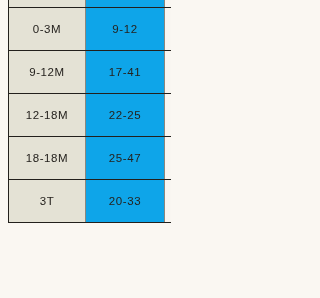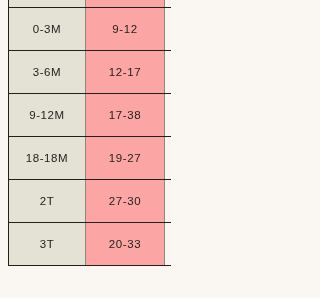--- a/index.html
+++ b/index.html
@@ -49,21 +49,21 @@
   #size-table tr > td:nth-child(1) { width: 76px; text-align: center; }
   #size-table tr > td:nth-child(2) { width: 78px; }
   #size-table tr > td:nth-child(3) { width: 96px; }
 
   .col-size {
     background: #e4e2d5;
     border-left: 1.6px solid #23201c;
     border-right: 1.6px solid #8a877e;
   }
   .col-a {
-    background: #fca5a5;
+    background: #0ea5e9;
     border-right: 1.6px solid #8a877e;
   }
   .col-b {
     background: #f9f6f1;
     border-right: 1.6px solid #23201c;
   }
 
   .cell-text {
     display: inline-block;
     line-height: 1;
@@ -85,44 +85,39 @@
         <td class="col-a"></td>
         <td class="col-b"><span class="cell-text"></span></td>
       </tr>
 
       <tr>
         <td class="col-size"><span class="cell-text">0-3M</span></td>
         <td class="col-a"><span class="cell-text">9-12</span></td>
         <td class="col-b"><span class="cell-text"></span></td>
       </tr>
 
+
       <tr>
-        <td class="col-size"><span class="cell-text">3-6M</span></td>
-        <td class="col-a"><span class="cell-text">12-17</span></td>
+        <td class="col-size"><span class="cell-text">9-12M</span></td>
+        <td class="col-a"><span class="cell-text">17-41</span></td>
         <td class="col-b"><span class="cell-text"></span></td>
       </tr>
 
       <tr>
-        <td class="col-size"><span class="cell-text">9-12M</span></td>
-        <td class="col-a"><span class="cell-text">17-38</span></td>
-        <td class="col-b"><span class="cell-text"></span></td>
-      </tr>
-
-
-      <tr>
-        <td class="col-size"><span class="cell-text">18-18M</span></td>
-        <td class="col-a"><span class="cell-text">19-27</span></td>
+        <td class="col-size"><span class="cell-text">12-18M</span></td>
+        <td class="col-a"><span class="cell-text">22-25</span></td>
         <td class="col-b"><span class="cell-text"></span></td>
       </tr>
 
       <tr>
-        <td class="col-size"><span class="cell-text">2T</span></td>
-        <td class="col-a"><span class="cell-text">27-30</span></td>
+        <td class="col-size"><span class="cell-text">18-18M</span></td>
+        <td class="col-a"><span class="cell-text">25-47</span></td>
         <td class="col-b"><span class="cell-text"></span></td>
       </tr>
+
 
       <tr>
         <td class="col-size"><span class="cell-text">3T</span></td>
         <td class="col-a"><span class="cell-text">20-33</span></td>
         <td class="col-b"><span class="cell-text"></span></td>
       </tr>
 
     </tbody>
   </table>
 

